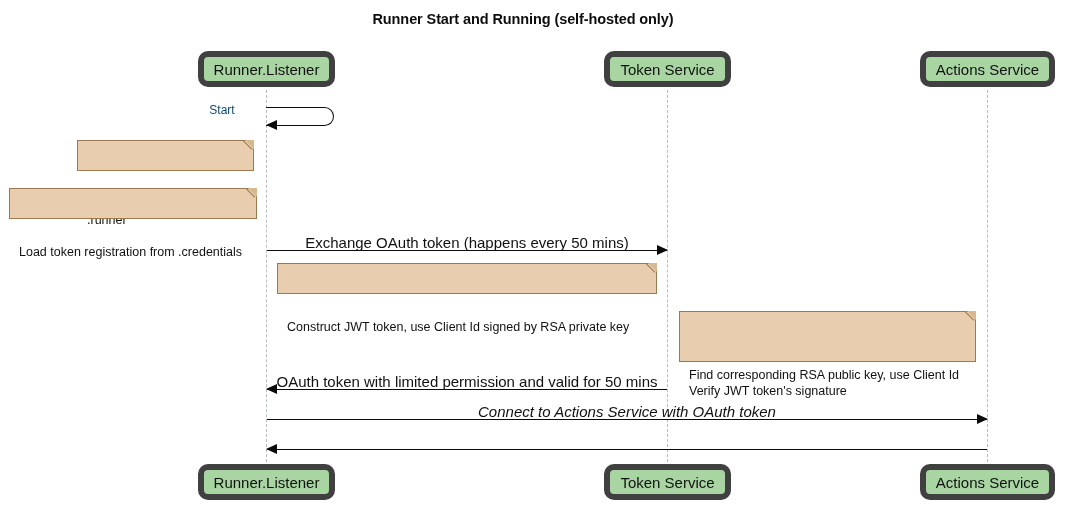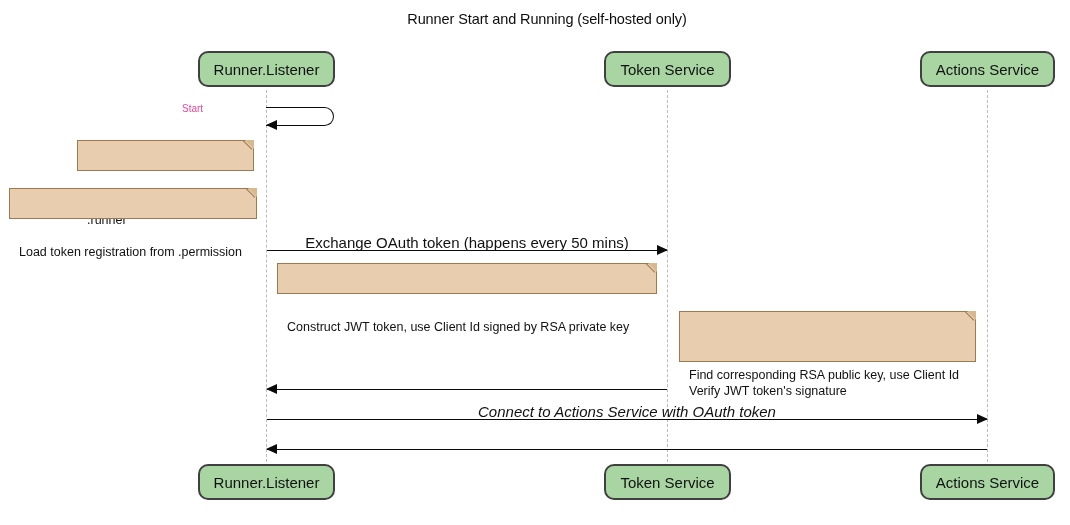--- a/index.html
+++ b/index.html
@@ -21,41 +21,40 @@
   }
 
   
   .diagram-title {
     position: absolute;
     left: 0;
     top: 11px;
     width: 1046px;
     text-align: center;
     font-size: 14.5px;
-    font-weight: normal;
+    font-weight: bold;
     color: #0d0d0d;
     letter-spacing: -0.1px;
-    margin-left: 24px;
   }
 
   
   .lifeline {
     position: absolute;
     width: 0;
     border-left: 1px dashed #b9bcbd;
     top: 90px;
     height: 372px;
   }
 
   
   .participant {
     position: absolute;
     height: 36px;
     background: #a9d5a3;
-    border: 2px solid #404040;
+    border: 6px solid #404040;
     border-radius: 10px;
     display: flex;
     align-items: center;
     justify-content: center;
     box-sizing: border-box;
     color: #111111;
     font-size: 15px;
     white-space: nowrap;
   }
 
@@ -131,24 +130,24 @@
   
   .self-loop {
     position: absolute;
     box-sizing: border-box;
     border: 1.4px solid #0b0b0b;
     border-left: none;
     border-radius: 0 14px 14px 0;
   }
   .self-label {
     position: absolute;
-    font-size: 10px;
-    color: #ec4899;
+    font-size: 12px;
+    color: #0c4a6e;
     white-space: nowrap;
-    text-align: left;
+    text-align: center;
   }
 </style>
 </head>
 <body>
 
 <div id="diagram">
 
   <div class="diagram-title">Runner Start and Running (self-hosted only)</div>
 
   <div class="lifeline" style="left:266px;"></div>
@@ -165,40 +164,41 @@
 
   <div class="note" style="left:77px; top:140px; width:177px; height:31px;">
     <span class="fold"></span>
     <span class="fold-edge"></span>
     <span>Load config info from .runner</span>
   </div>
 
   <div class="note" style="left:9px; top:188px; width:248px; height:31px;">
     <span class="fold"></span>
     <span class="fold-edge"></span>
-    <span>Load token registration from .permission</span>
+    <span>Load token registration from .credentials</span>
   </div>
 
   <div class="msg-label" style="left:267px; top:234px; width:400px;">Exchange OAuth token (happens every 50 mins)</div>
   <div class="msg-line" style="left:267px; top:250px; width:400px;"></div>
   <div class="arrow-head right" style="left:657px; top:245px;"></div>
 
   <div class="note" style="left:277px; top:263px; width:380px; height:31px;">
     <span class="fold"></span>
     <span class="fold-edge"></span>
     <span>Construct JWT token, use Client Id signed by RSA private key</span>
   </div>
 
   <div class="note" style="left:679px; top:311px; width:297px; height:51px;">
     <span class="fold"></span>
     <span class="fold-edge"></span>
     <span>Find corresponding RSA public key, use Client Id
 Verify JWT token's signature</span>
   </div>
 
+  <div class="msg-label" style="left:267px; top:373px; width:400px;">OAuth token with limited permission and valid for 50 mins</div>
   <div class="msg-line" style="left:267px; top:389px; width:400px;"></div>
   <div class="arrow-head left" style="left:266px; top:384px;"></div>
 
   <div class="msg-label" style="left:267px; top:403px; width:720px;font-style:italic;">Connect to Actions Service with OAuth token</div>
   <div class="msg-line" style="left:267px; top:419px; width:720px;"></div>
   <div class="arrow-head right" style="left:977px; top:414px;"></div>
 
   <div class="msg-line" style="left:267px; top:449px; width:720px;"></div>
   <div class="arrow-head left" style="left:266px; top:444px;"></div>
 

